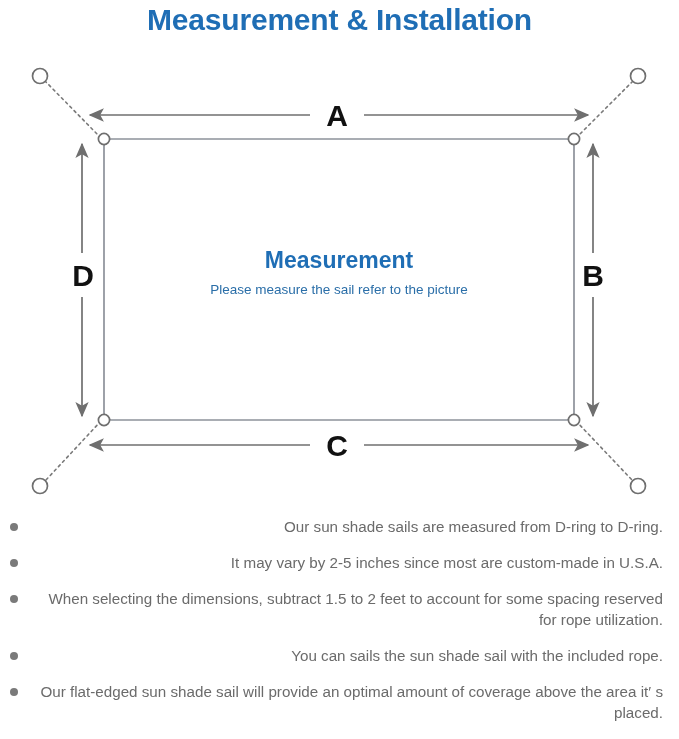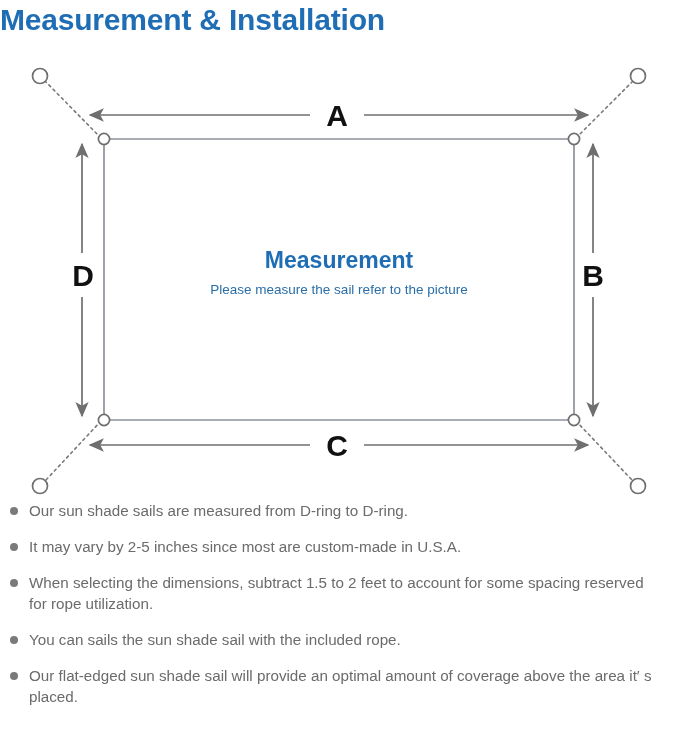--- a/index.html
+++ b/index.html
@@ -15,21 +15,21 @@
     overflow: hidden;
     -webkit-font-smoothing: antialiased;
   }
 
   
   .page-title {
     position: absolute;
     top: 0px;
     left: 0;
     width: 679px;
-    text-align: left;
+    text-align: center;
     font-family: "Liberation Sans", sans-serif;
     font-weight: bold;
     font-size: 30px;
     letter-spacing: -0.2px;
     color: #1f6eb5;
     line-height: 40px;
   }
 
   
   .diagram {
@@ -57,22 +57,23 @@
     font-family: "Liberation Sans", sans-serif;
     font-weight: normal;
     fill: #2a6ea8;
     font-size: 13.5px;
   }
 
   
   .notes {
     position: absolute;
     left: 0;
-    top: 500px;
+    top: 516px;
     width: 663px;
+    text-align: right;
   }
   .note-item {
     position: relative;
     padding-left: 29px;
     margin-bottom: 15px;
     color: #6b6b6b;
     font-size: 15.2px;
     line-height: 21px;
     font-family: "Liberation Sans", sans-serif;
   }

